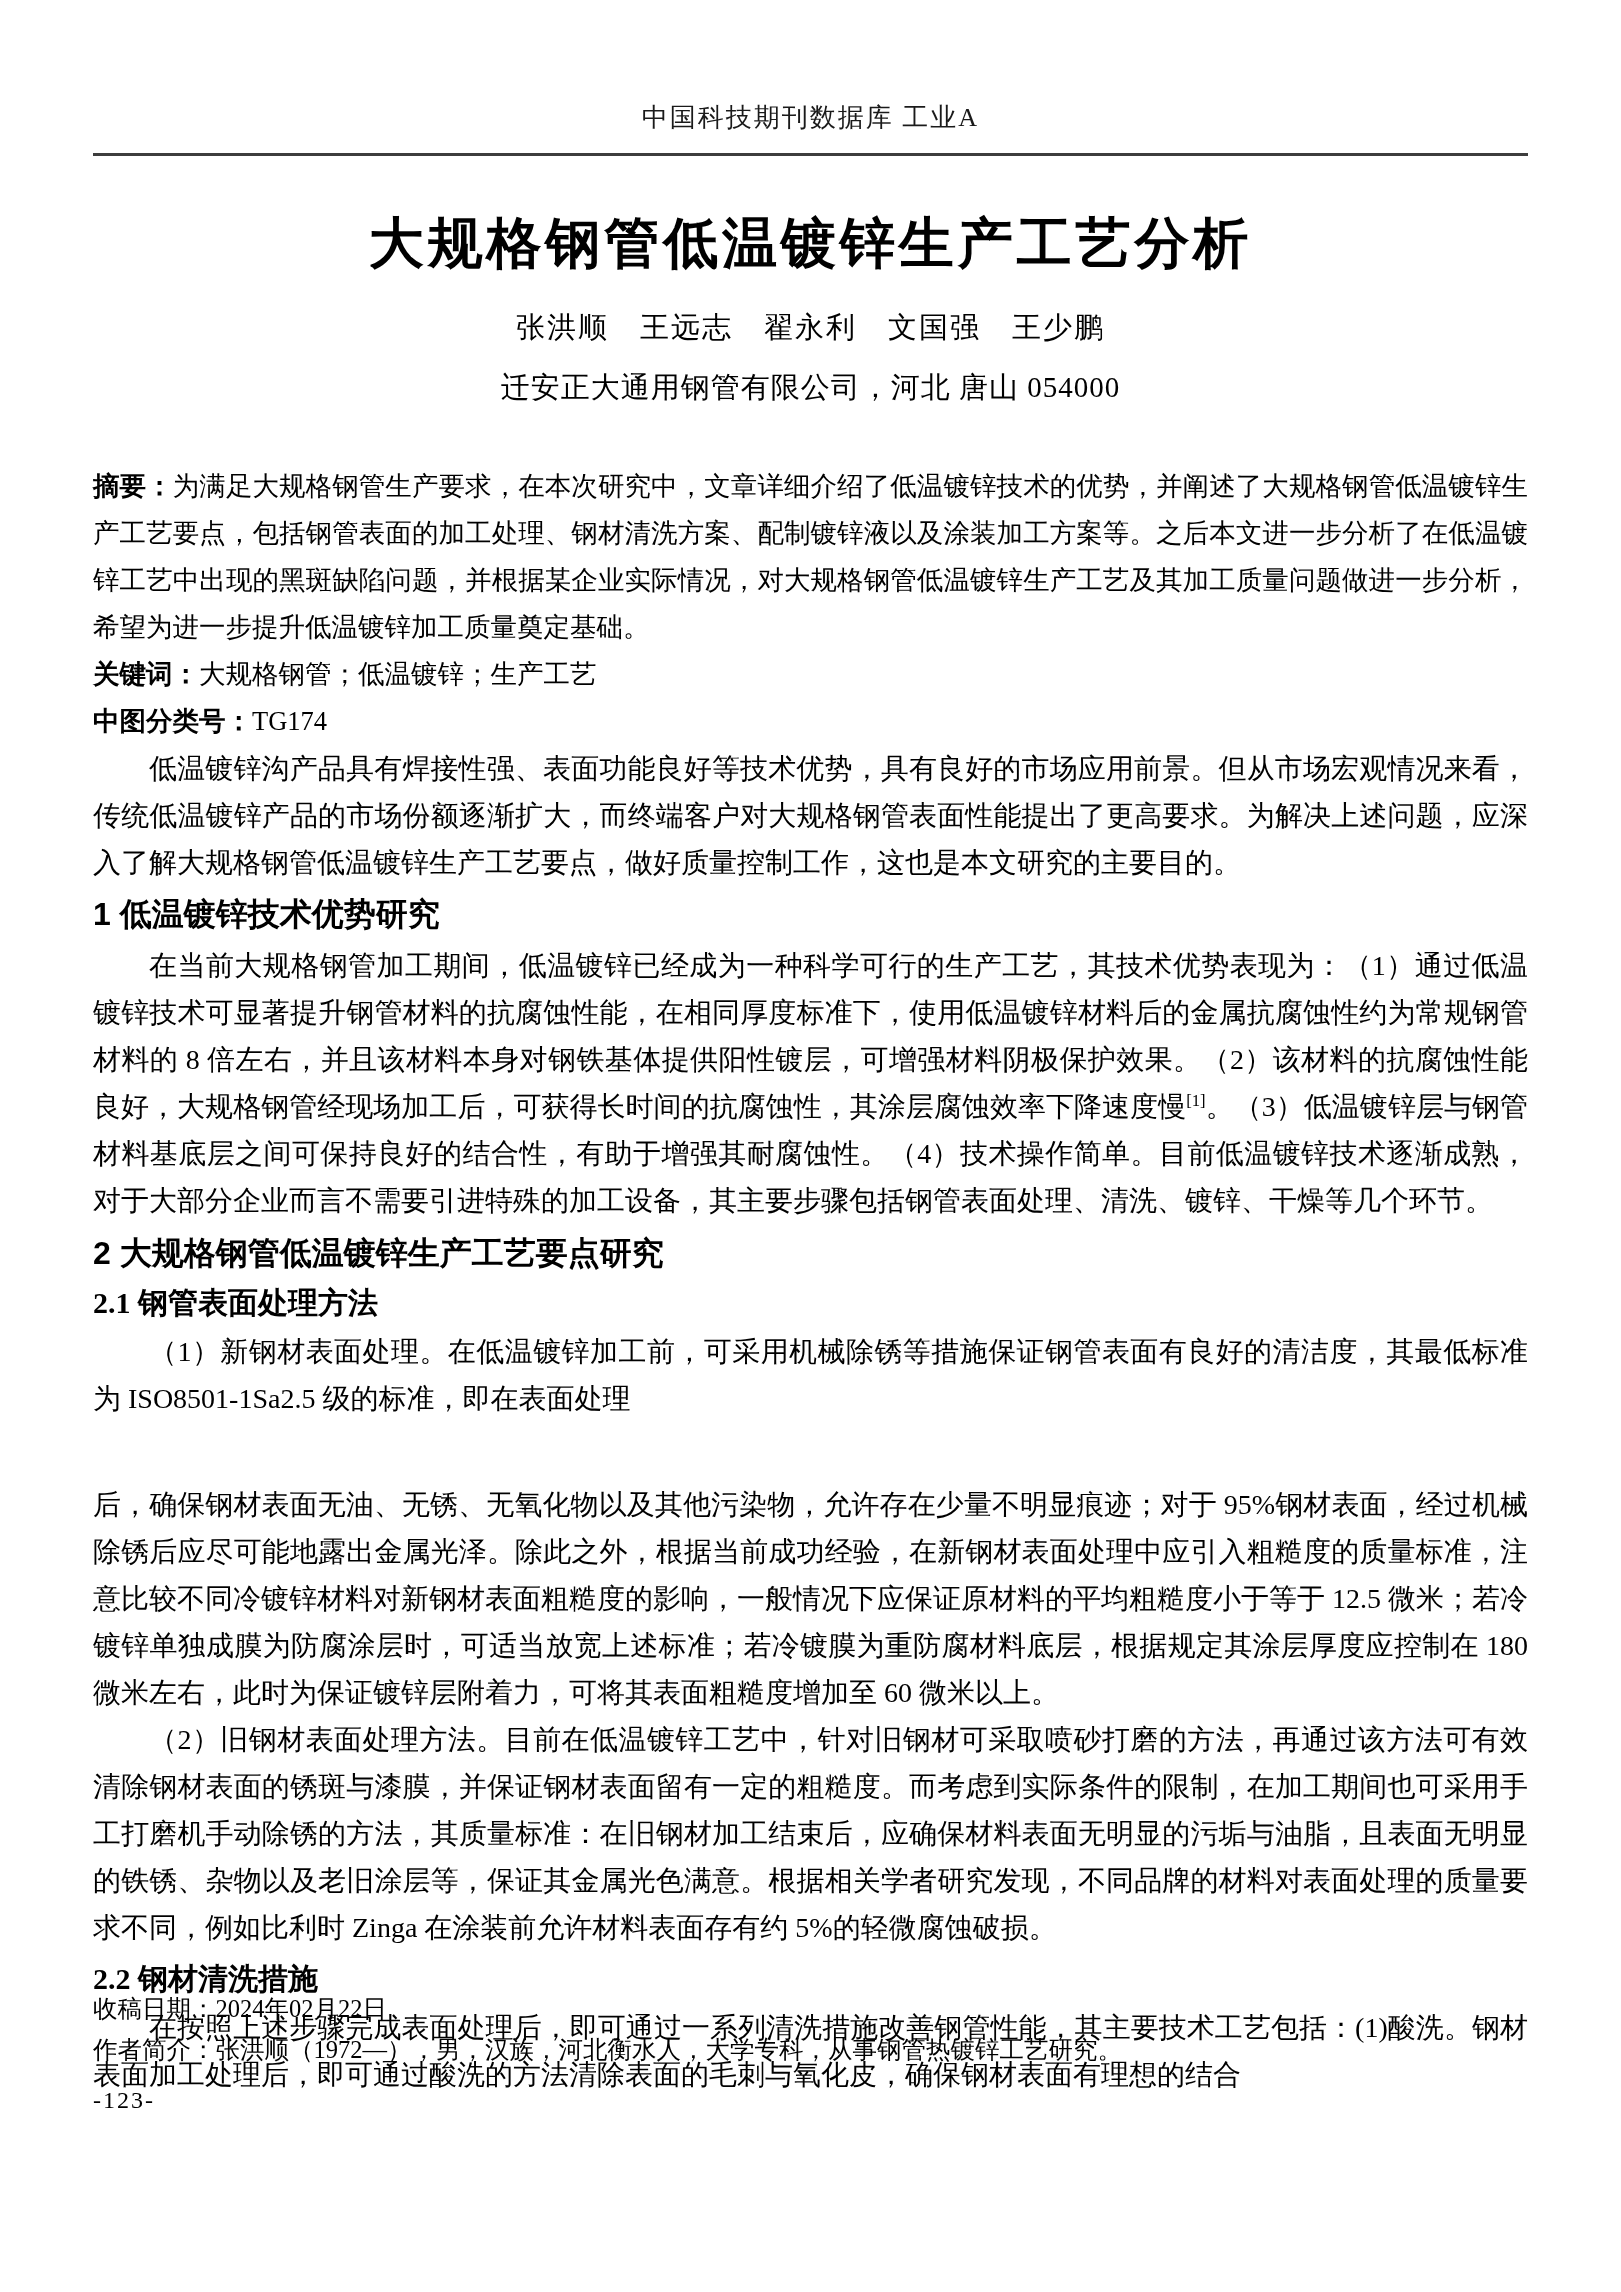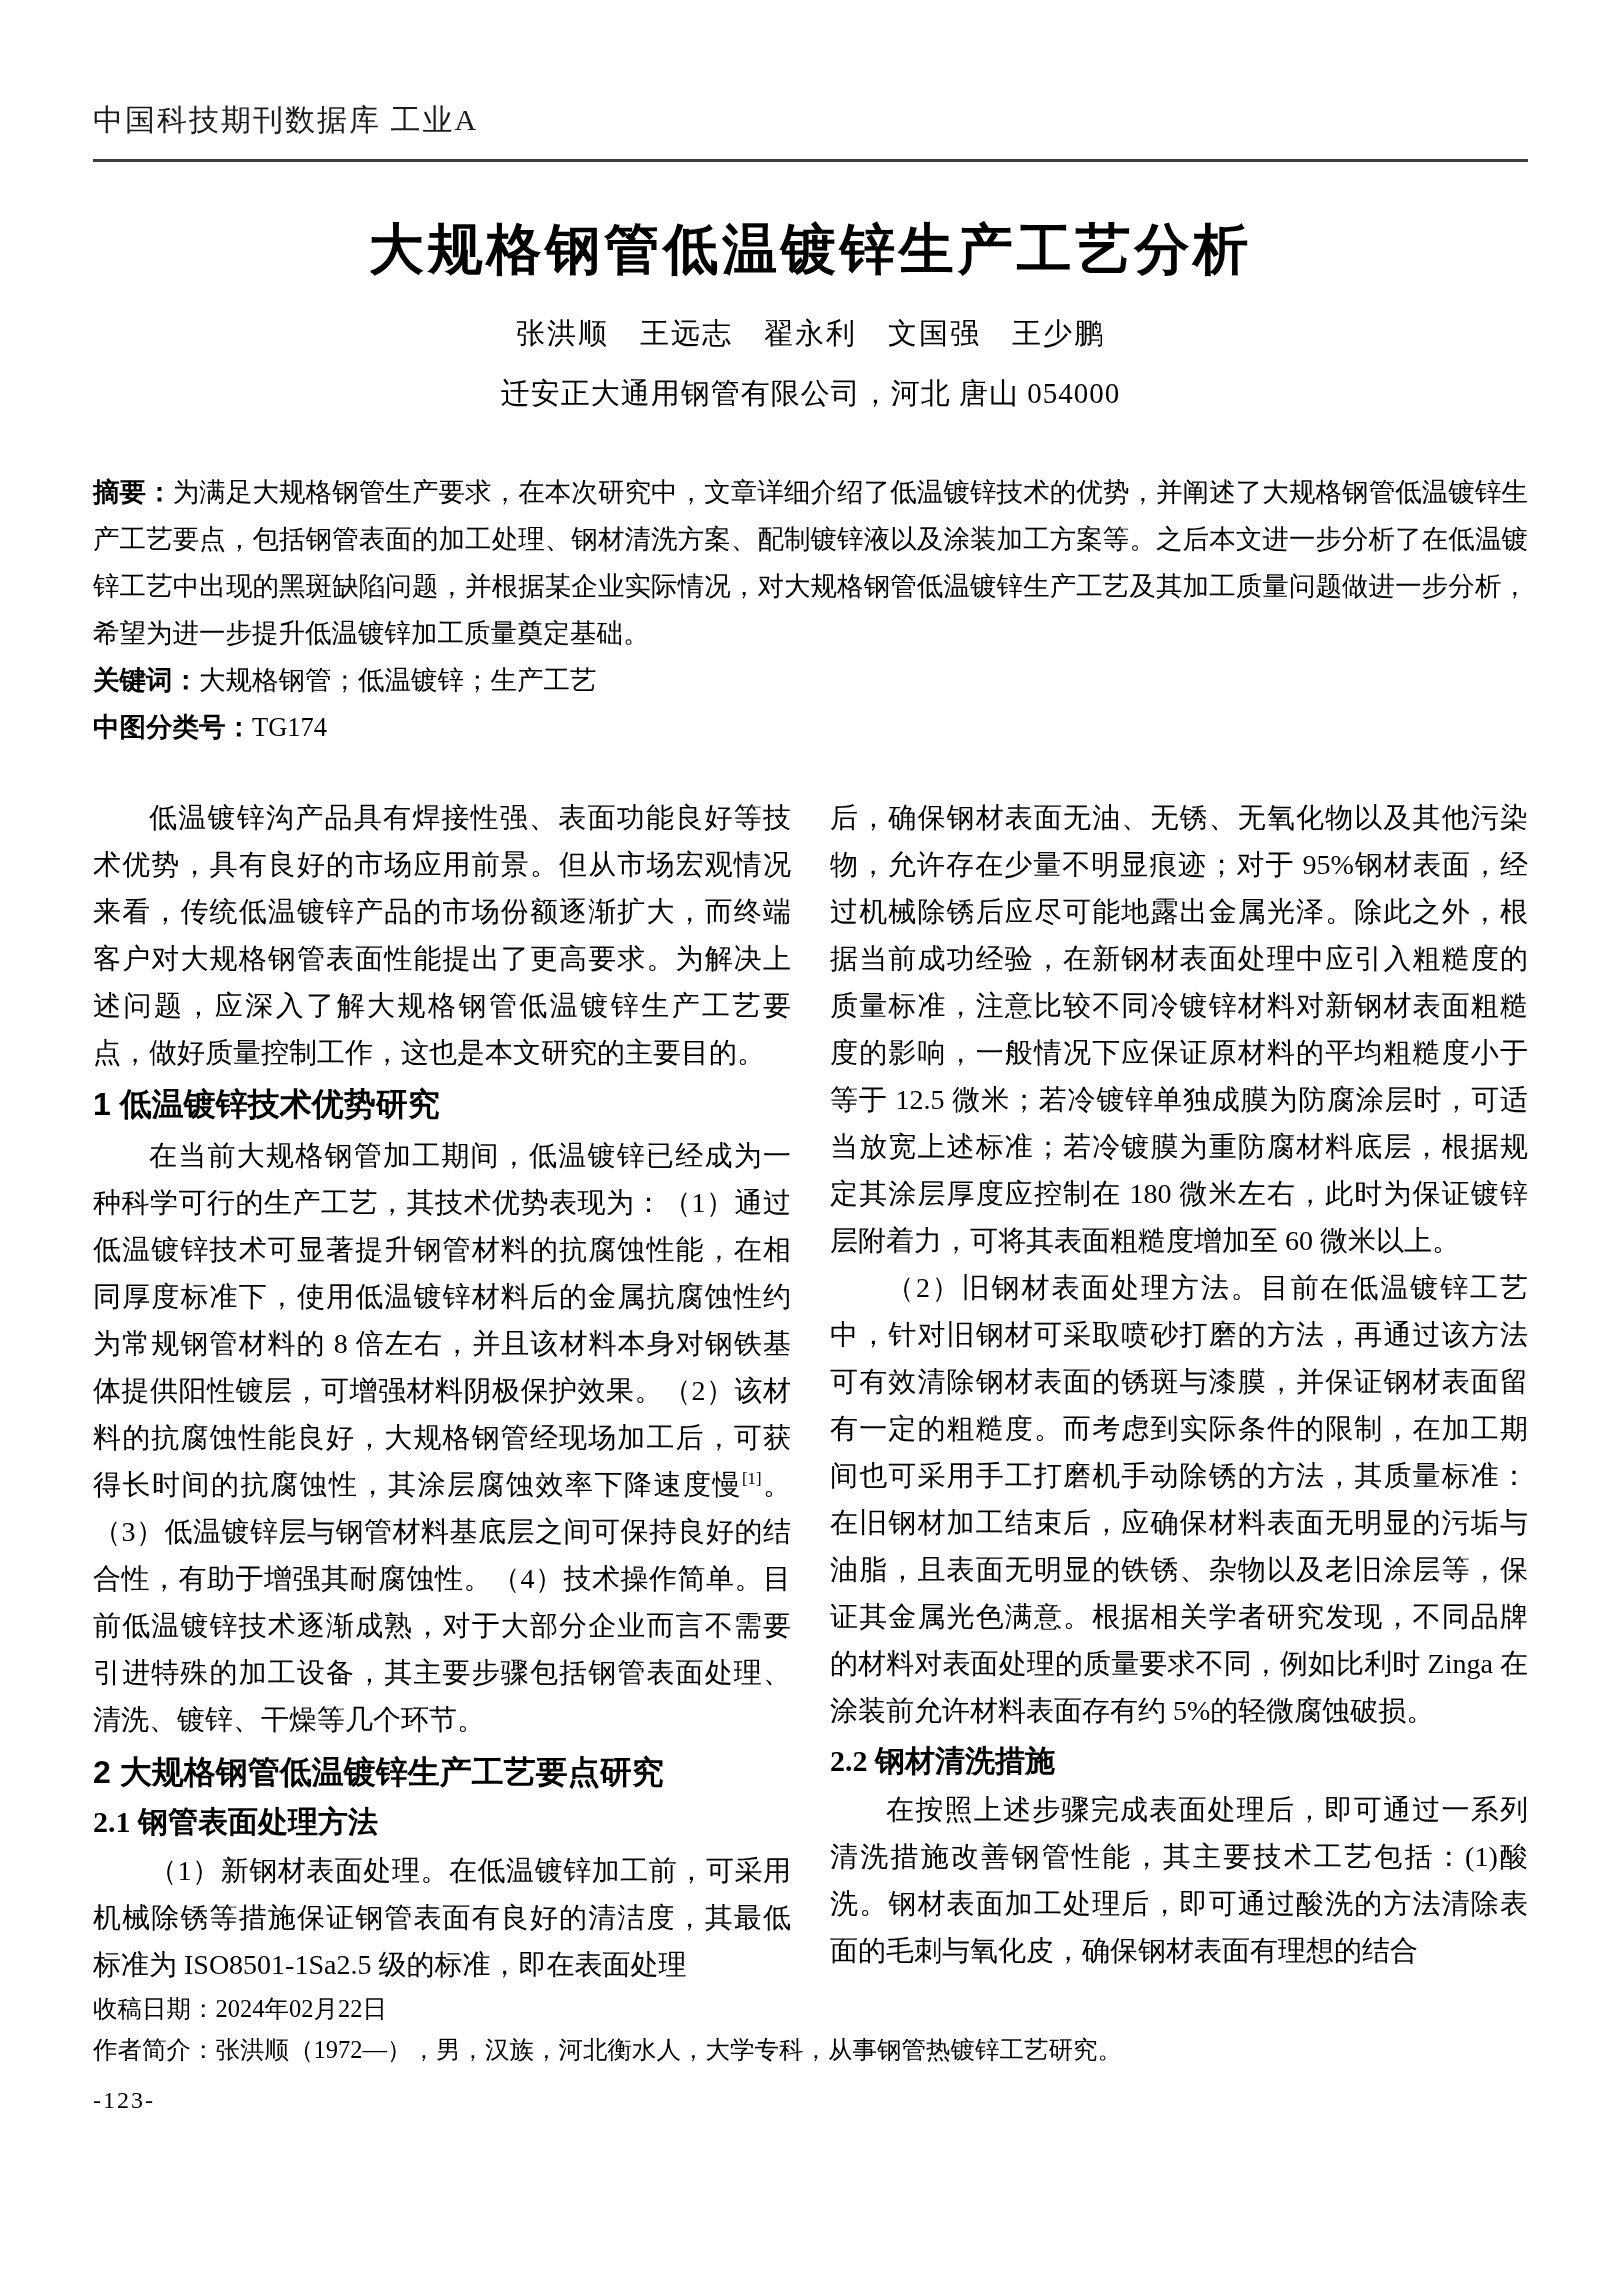--- a/index.html
+++ b/index.html
@@ -10,21 +10,22 @@
     margin: 0 auto;
     background: #ffffff;
     color: #000000;
     font-family: "Liberation Serif", "DejaVu Serif", serif;
     box-sizing: border-box;
     padding: 0 93px;
     overflow: hidden;
   }
   .page-header {
     padding-top: 100px;
-    font-size: 30px;
+    text-align: center;
+    font-size: 26px;
     letter-spacing: 2px;
     color: #1a1a1a;
   }
   .header-rule {
     margin-top: 17.6px;
     border: 0;
     border-top: 3.9px solid #3d3d3d;
   }
   .title {
     margin: 51px 0 0 0;
@@ -52,22 +53,22 @@
     line-height: 47px;
     text-align: justify;
   }
   .meta p { margin: 0; }
   .meta .label {
     font-family: "Liberation Sans", "DejaVu Sans", sans-serif;
     font-weight: 700;
   }
   .columns {
     display: flex;
-    gap: 39px;
-    margin-top: 43px;
+    gap: 59px;
+    flex-direction: column;
   }
   .col { flex: 1 1 0; min-width: 0; }
   .col p {
     margin: 0;
     font-size: 28px;
     line-height: 47px;
     text-align: justify;
     text-justify: inter-ideograph;
   }
   .col p.indent { text-indent: 2em; }

